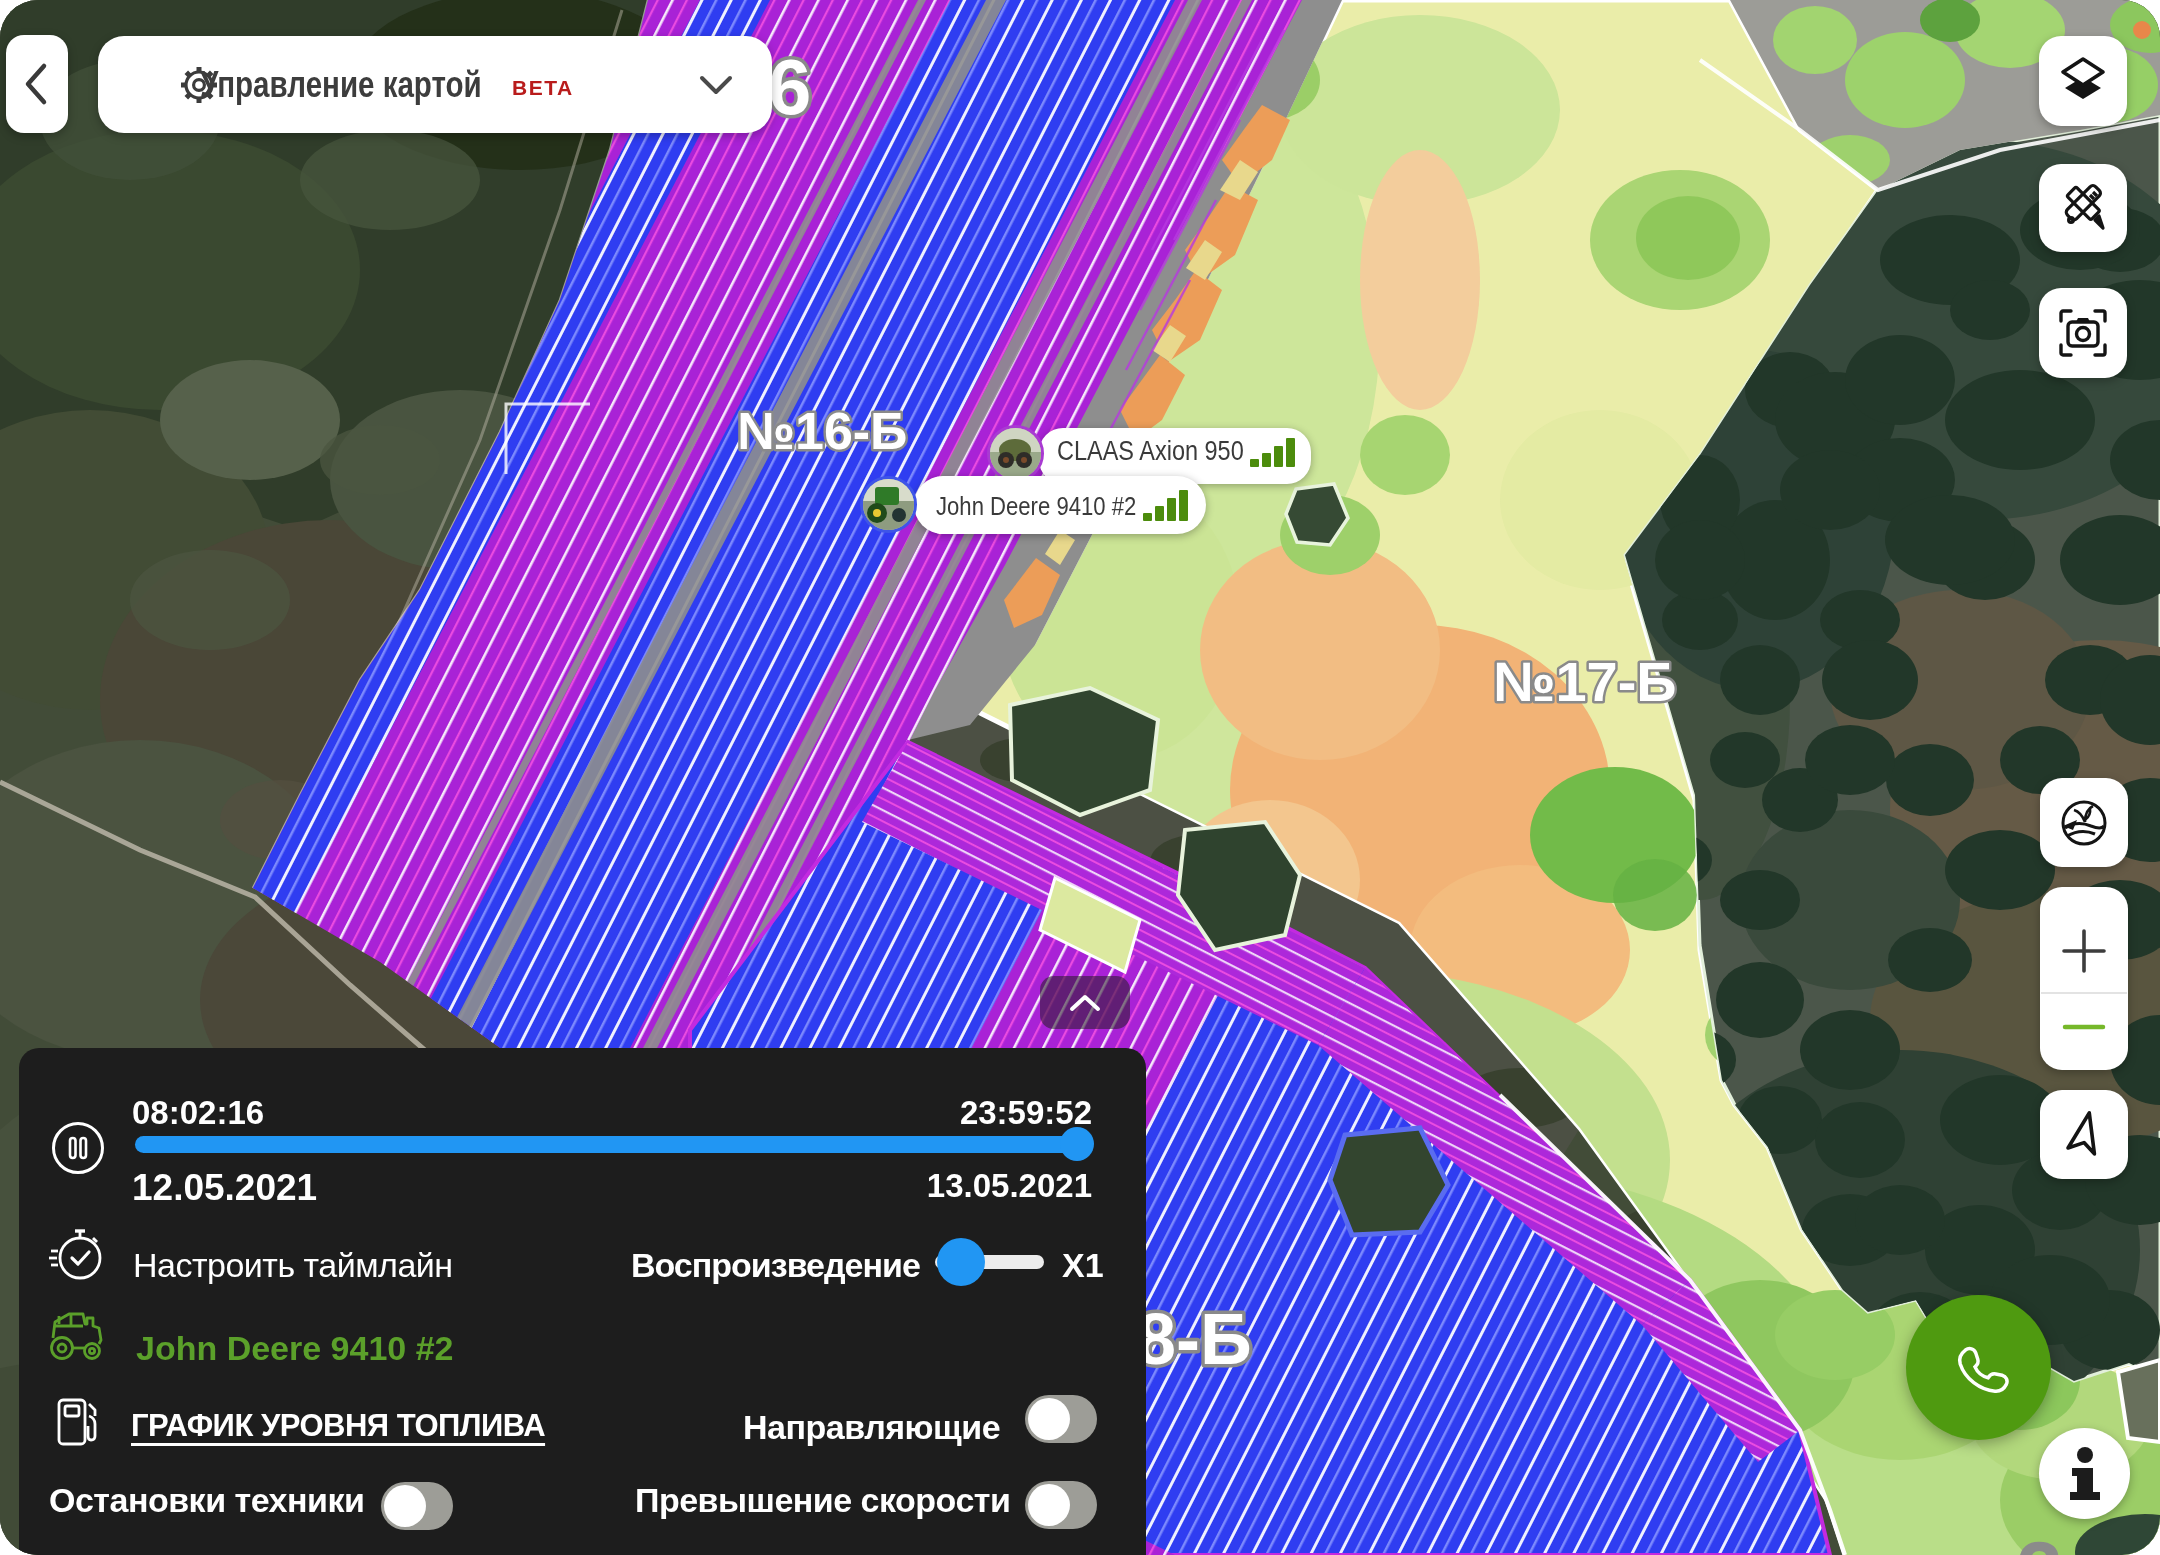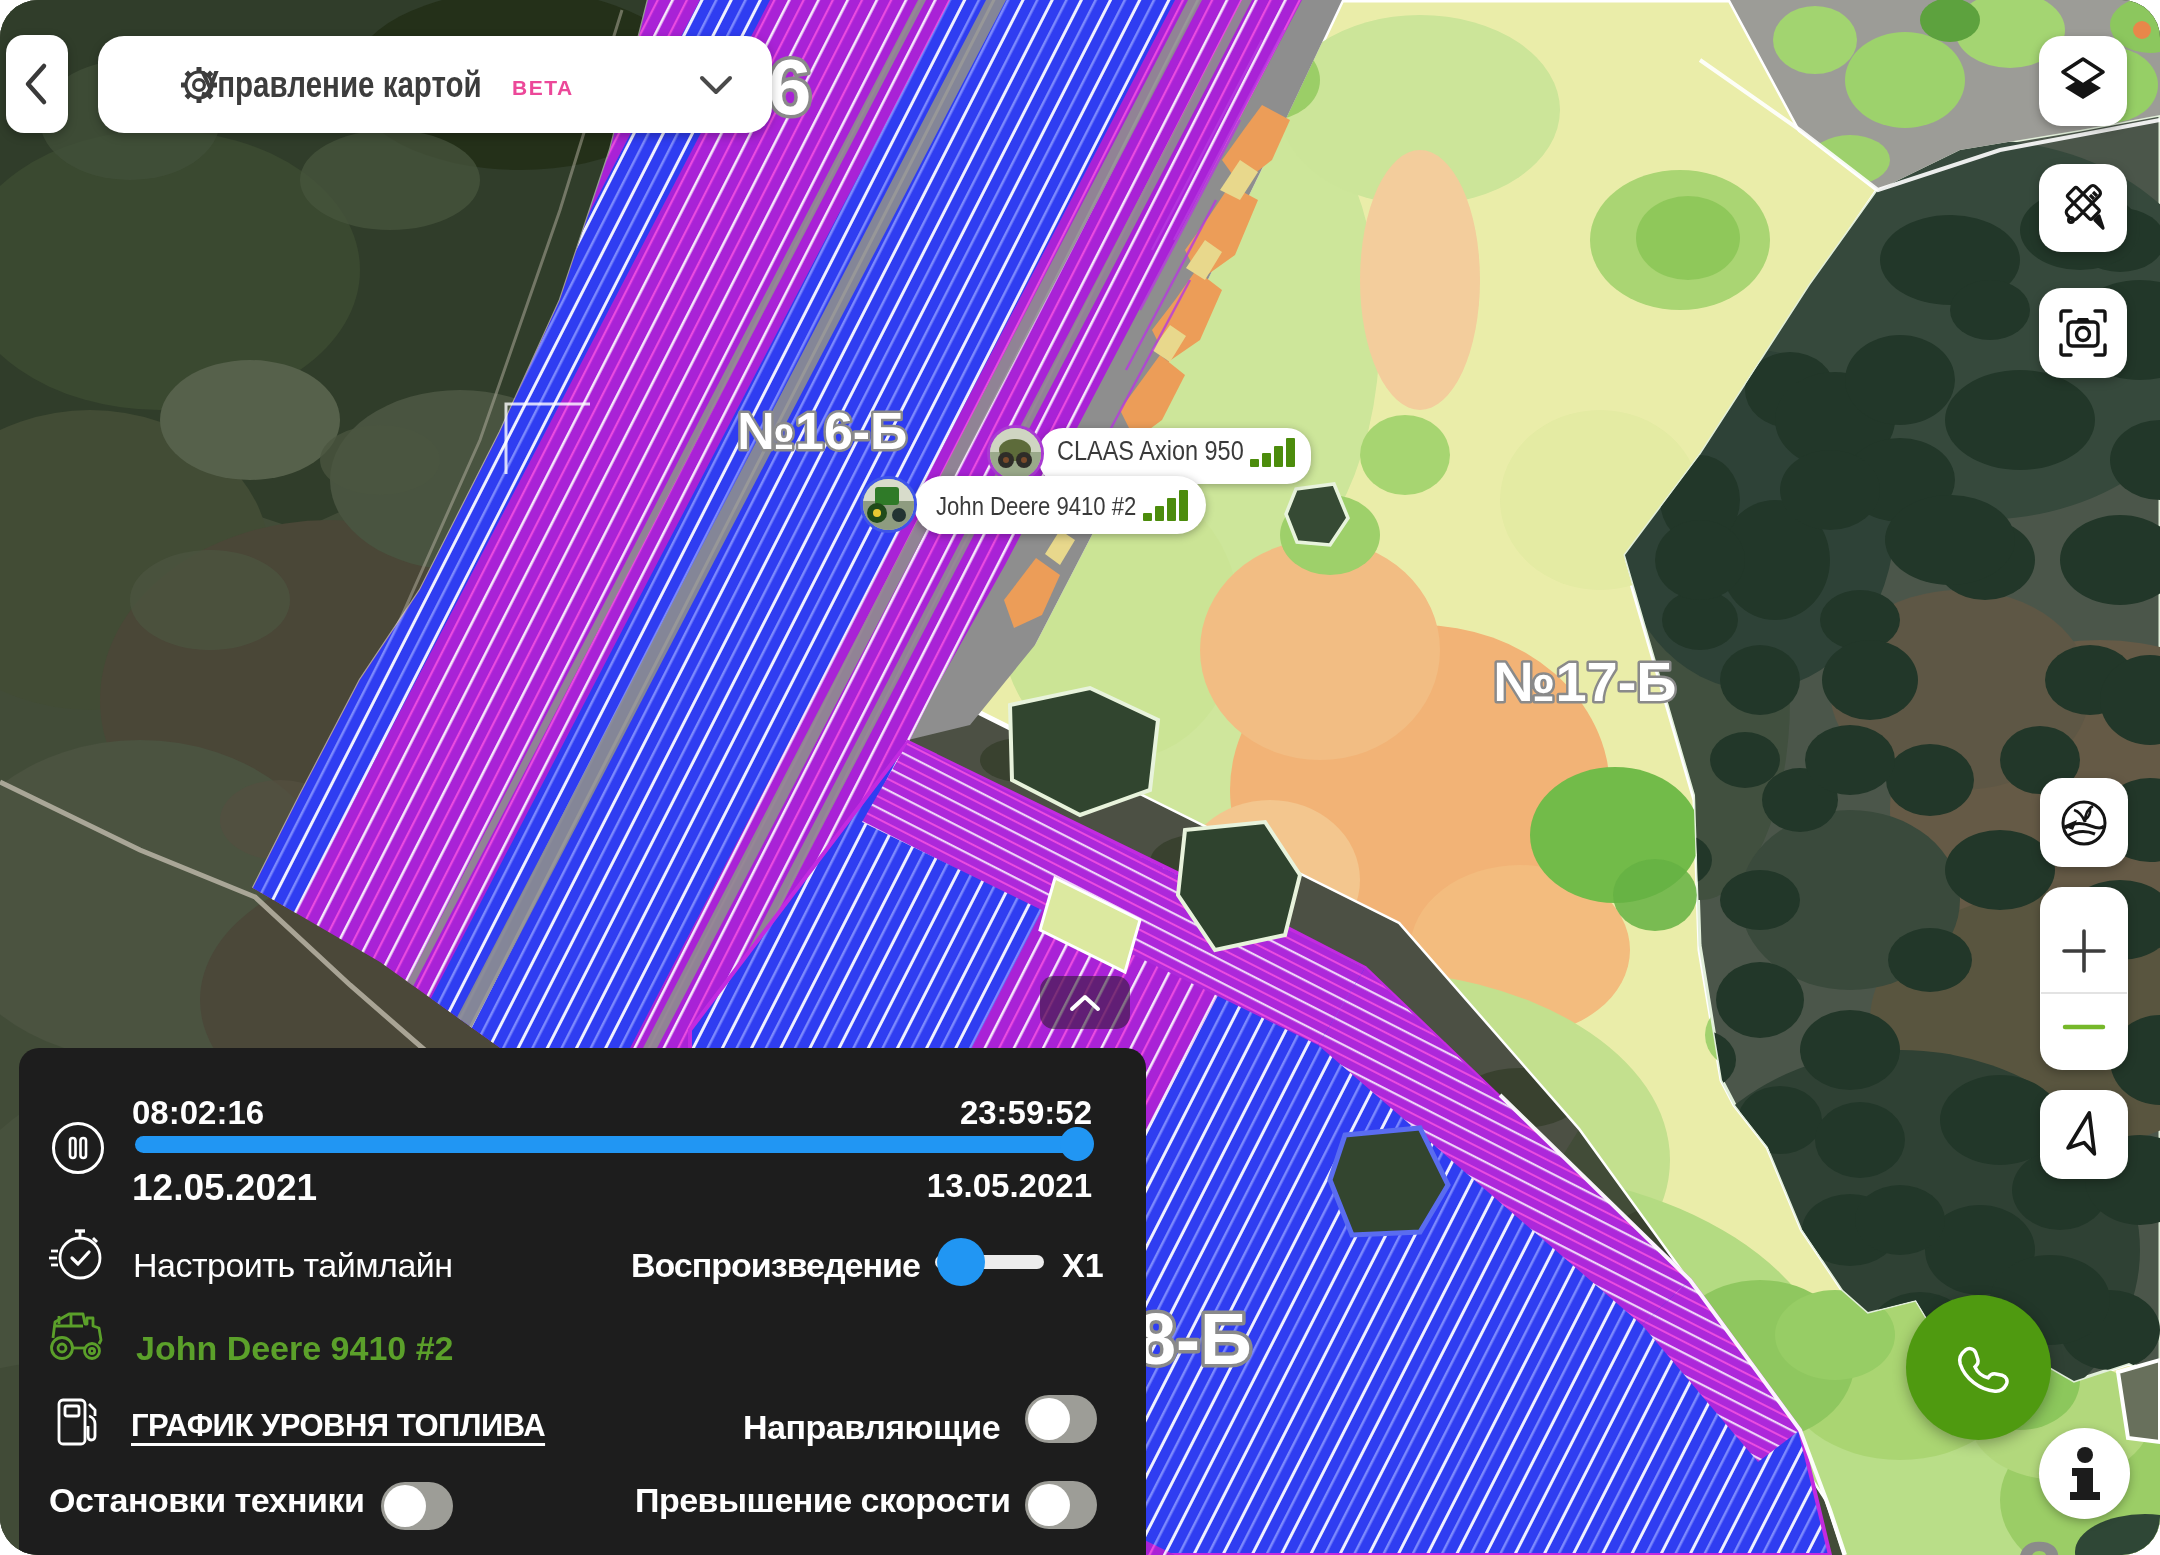--- a/index.html
+++ b/index.html
@@ -301,21 +301,21 @@
         <line x1="5" y1="23" x2="10.5" y2="23"></line>
             <line x1="35.5" y1="23" x2="41" y2="23"></line>
         <line x1="10.3" y1="10.3" x2="14.2" y2="14.2"></line>
             <line x1="31.8" y1="31.8" x2="35.7" y2="35.7"></line>
         <line x1="10.3" y1="35.7" x2="14.2" y2="31.8"></line>
             <line x1="31.8" y1="14.2" x2="35.7" y2="10.3"></line>
       </g>
     </g>
   </svg>
   <span style="position:absolute;left:102px;top:28px;font-size:36px;font-weight:bold;color:#3d3d3d;white-space:nowrap;transform:scaleX(.82);transform-origin:left;">Управление картой</span>
-  <span style="position:absolute;left:414px;top:40px;font-size:21px;font-weight:bold;color:#ec4899;letter-spacing:1.5px;">BETA</span>
+  <span style="position:absolute;left:414px;top:40px;font-size:21px;font-weight:bold;color:#b91c1c;letter-spacing:1.5px;">BETA</span>
   <svg style="position:absolute;left:600px;top:38px;" width="36" height="22" viewBox="0 0 36 22">
         <polyline points="4,4 18,18 32,4" fill="none" stroke="#4a4a4a" stroke-width="4" stroke-linecap="round" stroke-linejoin="round"></polyline>
       </svg>
 </div>
 
 <div class="btn" style="left:2039px;top:36px;width:88px;height:90px;">
   <svg width="52" height="52" viewBox="0 0 52 52">
     <polygon points="26,22 8,33 26,44 44,33" fill="#141414"></polygon>
     <polygon points="26,4 6,17 26,30 46,17" fill="#ffffff" stroke="#141414" stroke-width="3.6" stroke-linejoin="round"></polygon>
   </svg>

